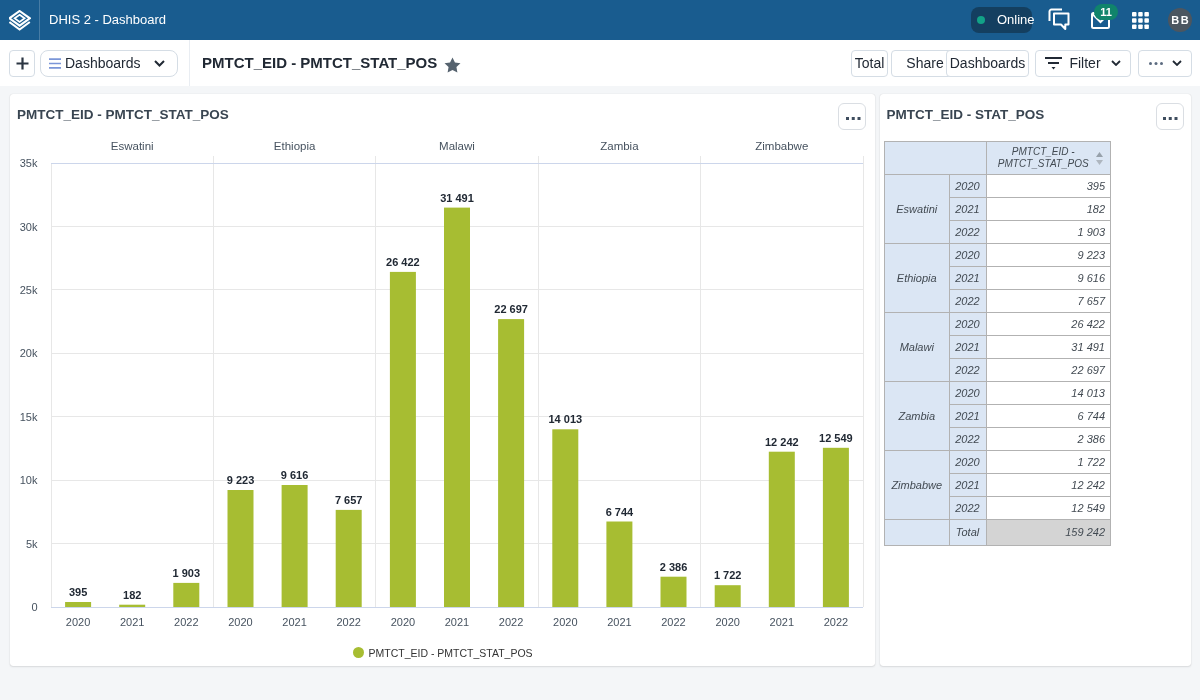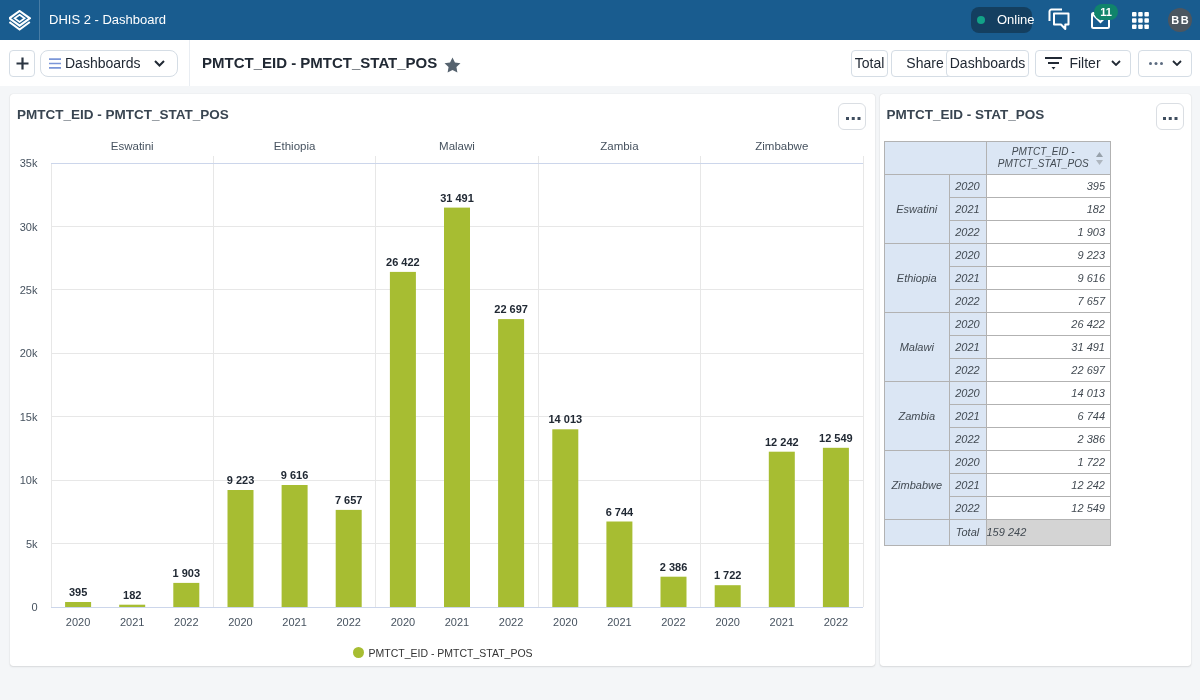--- a/index.html
+++ b/index.html
@@ -22,21 +22,21 @@
 
 .card { position:absolute; background:#fff; border-radius:3px; box-shadow:0 0 1px rgba(0,0,0,0.18), 0 1px 2px rgba(0,0,0,0.1); }
 .card-title { position:absolute; left:7px; top:13px; font-size:13.5px; font-weight:bold; color:#394551; }
 .more-btn { position:absolute; top:9px; width:28px; height:27px; border:1px solid #dadee3; border-radius:6px; background:#fff; }
 .more-btn:after { content:""; position:absolute; left:6.5px; top:12.5px; width:3px; height:3px; background:#3f4d5e; box-shadow:5.75px 0 0 #3f4d5e, 11.5px 0 0 #3f4d5e; }
 
 table.pivot { position:absolute; left:4.5px; top:46.5px; border-collapse:collapse; table-layout:fixed; font-size:11px; color:#424a52;font-style:italic; }
 table.pivot td, table.pivot th { border:1px solid #b2b2b2; padding:0; overflow:hidden; }
 table.pivot td.cblue { background:#dbe6f4; text-align:center; }
 table.pivot td.val { background:#fff; text-align:right; padding-right:5px; }
-table.pivot td.gray { background:#d4d4d4; text-align:left; padding-right:5px; }
+table.pivot td.gray { background:#d4d4d4; text-align:right; padding-right:5px; }
 th.hdr { background:#dbe6f4; font-weight:normal; font-size:10px; line-height:11.5px; position:relative; }
 </style>
 </head>
 <body>
 
 <div class="topbar">
   <div class="logo">
     <svg width="22" height="21" viewBox="0 0 22 21" style="margin-top:1px;">
       <g fill="none" stroke="#ffffff" stroke-width="2">
         <path d="M10.6 1 L20.8 8.3 L10.6 15.6 L0.4 8.3 Z" stroke-width="2.1"></path>

